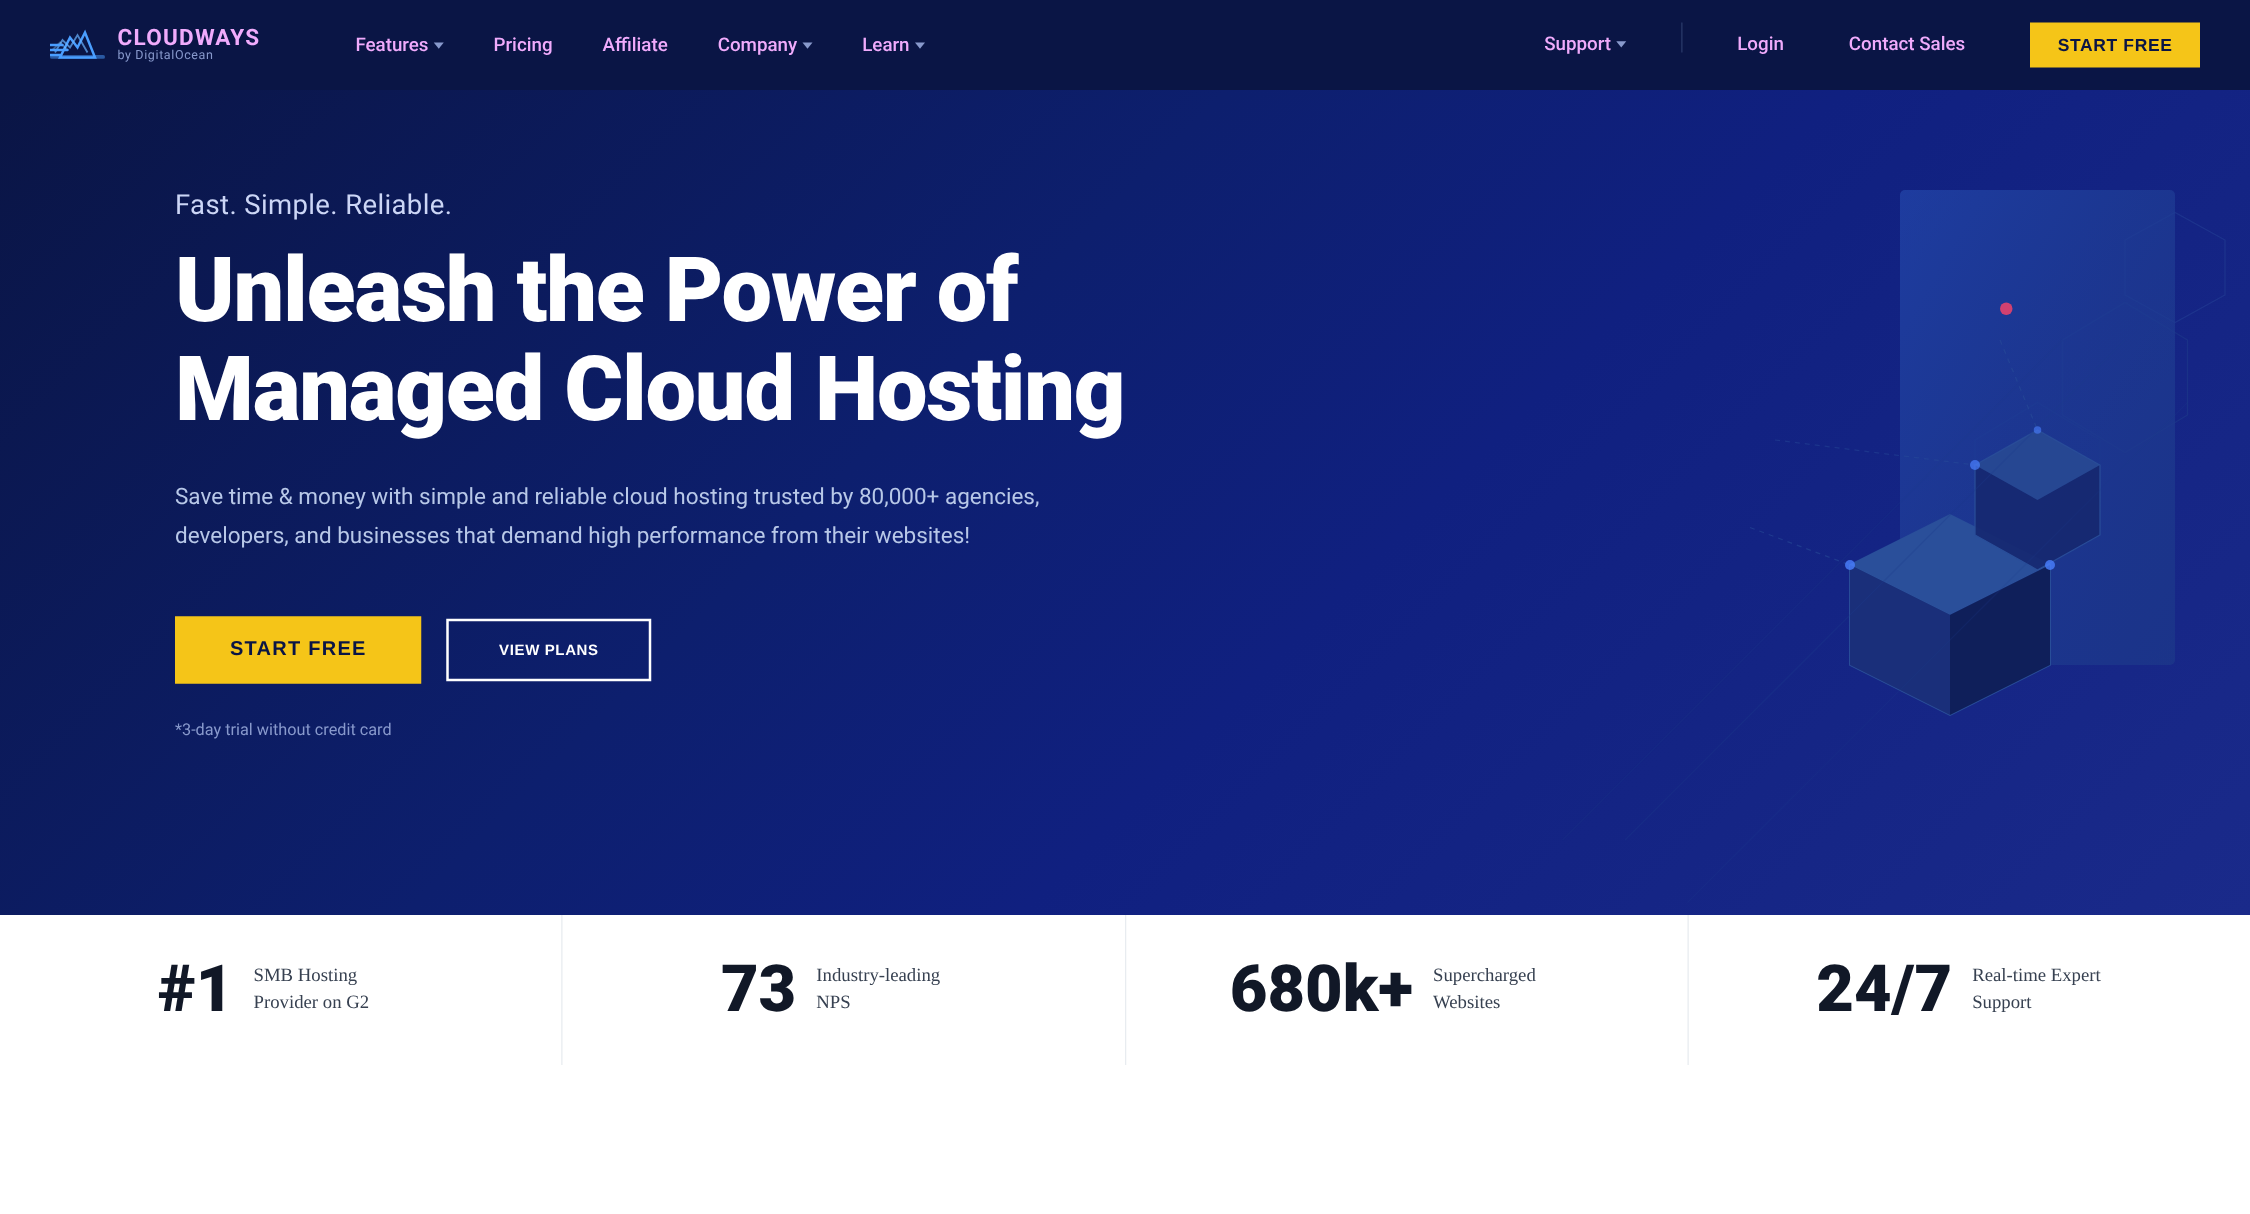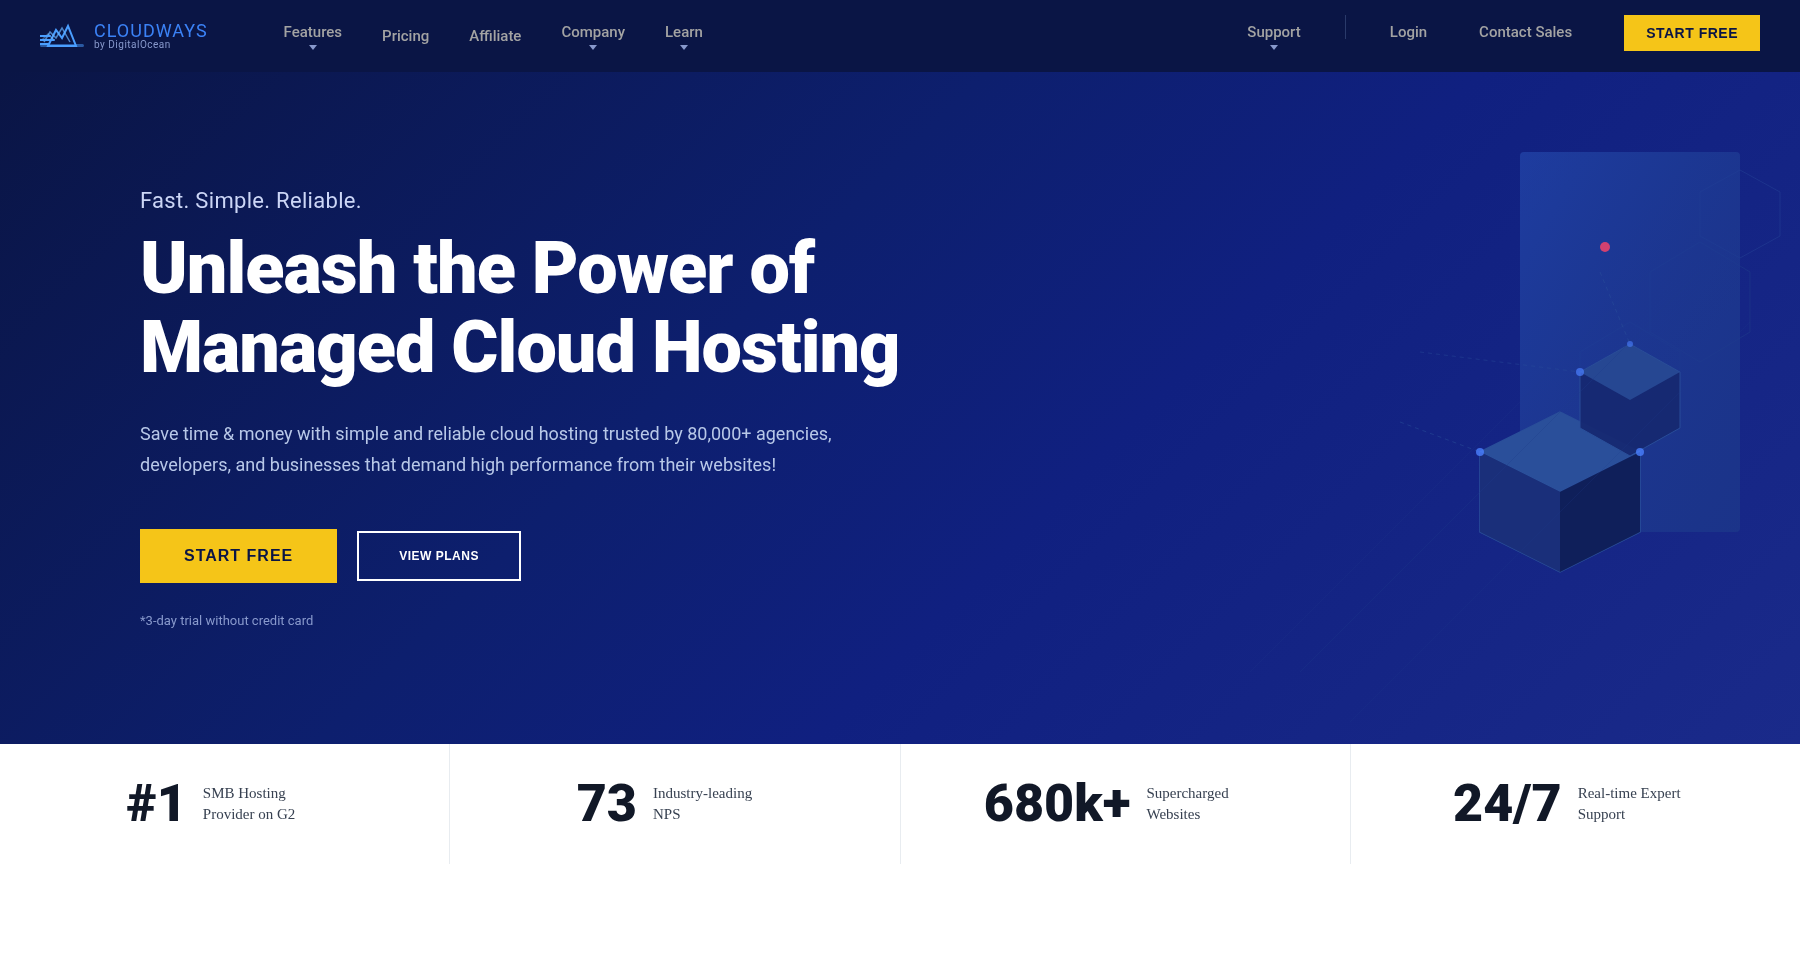--- a/index.html
+++ b/index.html
@@ -25,49 +25,48 @@
     .logo-icon {
       width: 44px;
       height: 36px;
     }
     .logo-text {
       display: flex;
       flex-direction: column;
       line-height: 1;
     }
     .logo-brand {
-      color: #3b82f6;
+      color: #f0abfc;
       font-size: 18px;
-      font-weight: 400;
+      font-weight: 700;
       letter-spacing: 1px;
       text-transform: uppercase;
     }
     .logo-sub {
       color: #8899cc;
       font-size: 10px;
       letter-spacing: 0.5px;
     }
     .nav-links {
       display: flex;
       align-items: center;
       gap: 8px;
       flex: 1;
     }
     .nav-item {
-      color: #a3a3a3;
+      color: #f0abfc;
       font-size: 15px;
       font-weight: 500;
       padding: 8px 16px;
       cursor: pointer;
       display: flex;
       align-items: center;
       gap: 4px;
       text-decoration: none;
       white-space: nowrap;
-      flex-direction: column;
     }
     .chevron {
       width: 0;
       height: 0;
       border-left: 4px solid transparent;
       border-right: 4px solid transparent;
       border-top: 5px solid #8899cc;
       display: inline-block;
     }
     .nav-right {
@@ -93,21 +92,21 @@
       letter-spacing: 0.5px;
       text-transform: uppercase;
       margin-left: 16px;
     }
 
     
     .hero {
       background: linear-gradient(135deg, #0a1545 0%, #0d1f6e 40%, #102080 60%, #1a2a8a 100%);
       min-height: 660px;
       display: flex;
-      padding: 116px 140px;
+      padding: 80px 140px;
       position: relative;
       overflow: hidden;
     }
     .hero-content {
       max-width: 800px;
       position: relative;
       z-index: 2;
     }
     .hero-tagline {
       color: #ccd6f6;

